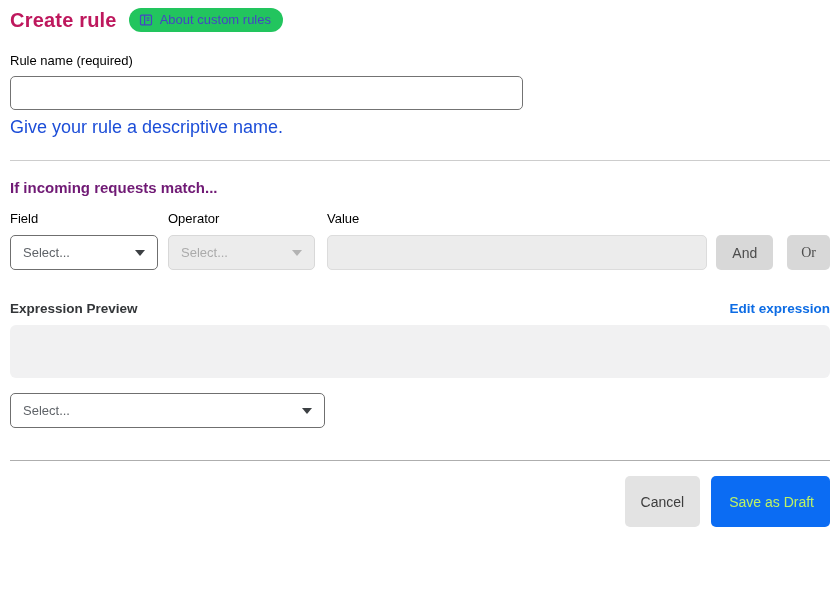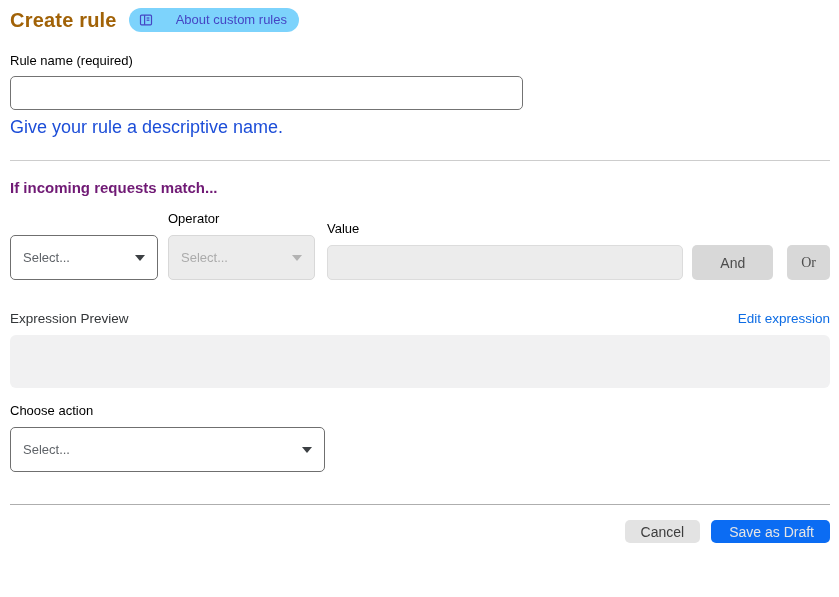--- a/index.html
+++ b/index.html
@@ -2,24 +2,24 @@
 <html><head>
 <meta charset="utf-8">
 <style>
   * { box-sizing: border-box; margin: 0; padding: 0; }
   html, body { width: 839px; height: 597px; background: #ffffff; overflow: hidden; }
   body { font-family: "Liberation Sans", sans-serif; color: #2b2b2b; }
   .page { padding: 8px 9px 0 10px; width: 839px; }
 
   
   .header-row { display: flex; align-items: center; gap: 12px; }
-  .page-title { font-size: 20px; font-weight: bold; color: #a16207; letter-spacing: .2px; }
+  .page-title { font-size: 20px; font-weight: bold; color: #be185d; letter-spacing: .2px; }
   .about-badge {
-    display: inline-flex; align-items: center; gap: 23px;
-    background: #7dd3fc; color: #4545c4; border: none; cursor: pointer;
+    display: inline-flex; align-items: center; gap: 7px;
+    background: #22c55e; color: #4545c4; border: none; cursor: pointer;
     border-radius: 14px; padding: 4px 12px 5px 10px; font-size: 13px;
     font-family: "Liberation Sans", sans-serif;
   }
   .about-badge svg { display: block; }
 
   
   .rule-name-group { margin-top: 21px; }
   .field-label { display: block; font-size: 13px; color: #000000; }
   .text-input {
     margin-top: 8px; width: 513px; height: 34px; border: 1px solid #737373;
@@ -33,61 +33,61 @@
 
   .section-heading { margin-top: 18px; font-size: 15px; font-weight: bold; color: #701a75; }
 
   
   .match-row { margin-top: 15px; display: flex; align-items: flex-end; }
   .match-col .field-label { margin-bottom: 9px; }
   .col-field { width: 148px; }
   .col-operator { width: 147px; margin-left: 10px; }
   .col-value { flex: 1; margin-left: 12px; }
   .select-box {
-    height: 45px; border: 1px solid #6f6f6f; border-radius: 5px; background: #fff;
+    height: 35px; border: 1px solid #6f6f6f; border-radius: 5px; background: #fff;
     display: flex; align-items: center; justify-content: space-between;
     padding: 0 12px; font-size: 13px; color: #5f6368; cursor: pointer; user-select: none;
   }
   .select-box .chev { color: #3c4043; display: flex; }
   .select-box.disabled {
     background: #ececec; border-color: #d8d8d8; color: #ababab; cursor: default;
   }
   .select-box.disabled .chev { color: #b3b3b3; }
   .value-input {
     width: 100%; height: 35px; background: #ececec; border: 1px solid #dcdcdc;
     border-radius: 5px; padding: 0 10px; font-size: 13px; color: #555;
     font-family: "Liberation Sans", sans-serif; display: block;
   }
   .conj-btn {
     height: 35px; border: none; border-radius: 5px; background: #d8d8d8;
-    color: #4c4c4c; font-size: 14px; padding: 0 28px; cursor: pointer;
+    color: #4c4c4c; font-size: 14px; padding: 0 16px; cursor: pointer;
     font-family: "Liberation Sans", sans-serif;
   }
   .and-btn { margin-left: 9px; }
   .or-btn { margin-left: 14px; padding: 0 14px; font-family: Liberation Serif, serif; }
 
   
-  .preview-row { margin-top: 31px; display: flex; align-items: baseline; justify-content: space-between; }
+  .preview-row { margin-top: 31px; display: flex; align-items: baseline; justify-content: space-between; font-weight: bold; }
   .preview-label { font-size: 13.5px; color: #333639; }
   .edit-link { font-size: 13.5px; color: #0d6ce4; text-decoration: none; cursor: pointer; }
   .preview-box { margin-top: 9px; height: 53px; background: #f1f1f2; border-radius: 6px; }
 
   
   .action-heading { margin-top: 22px; }
   .choose-group { margin-top: 15px; }
   .action-select { margin-top: 9px; width: 315px; }
 
   
   .footer-row { margin-top: 15px; display: flex; justify-content: flex-end; align-items: center; gap: 11px; }
   .btn {
-    height: 23px; border: none; border-radius: 5px; font-size: 14px;
+    height: 51px; border: none; border-radius: 5px; font-size: 14px;
     padding: 0 16px; cursor: pointer; font-family: "Liberation Sans", sans-serif;
   }
   .btn-secondary { background: #e3e3e3; color: #3d3d3d; }
-  .btn-primary { background: #0b6cf3; color: #e5e5e5; padding-left: 18px; }
+  .btn-primary { background: #0b6cf3; color: #bef264; padding-left: 18px; }
 </style>
 </head>
 <body>
 
 <div class="page">
 
   <div class="header-row">
     <div class="page-title">Create rule</div>
     <button class="about-badge">
       <span>
@@ -107,20 +107,21 @@
     <input class="text-input" type="text" value="" style="">
     <div class="helper-text">Give your rule a descriptive name.</div>
   </div>
 
   <hr class="divider">
 
   <div class="section-heading">If incoming requests match...</div>
 
   <div class="match-row">
     <div class="match-col col-field">
+      <label class="field-label">Field</label>
       <div class="select-box">
         <span>Select...</span>
         <span class="chev">
           <svg width="10" height="6" viewBox="0 0 10 6">
               <path d="M0 0 L5 6 L10 0 Z" fill="currentColor"></path>
             </svg>
         </span>
       </div>
     </div>
 
@@ -146,21 +147,20 @@
   </div>
 
   <div class="preview-row">
     <span class="preview-label">Expression Preview</span>
     <a class="edit-link">Edit expression</a>
   </div>
   <div class="preview-box"></div>
 
 
   <div class="choose-group">
-    <label class="field-label">Choose action</label>
     <div class="select-box action-select">
       <span>Select...</span>
       <span class="chev">
         <svg width="10" height="6" viewBox="0 0 10 6">
             <path d="M0 0 L5 6 L10 0 Z" fill="currentColor"></path>
           </svg>
       </span>
     </div>
   </div>
 

